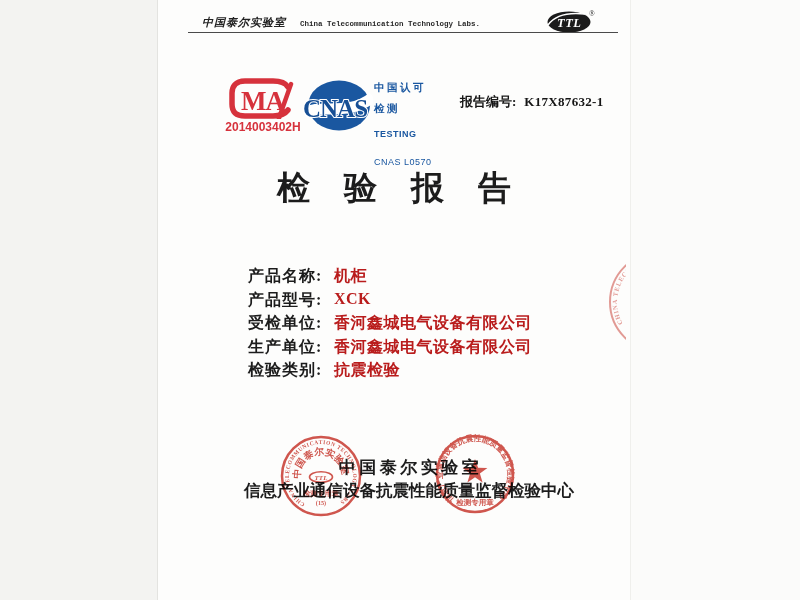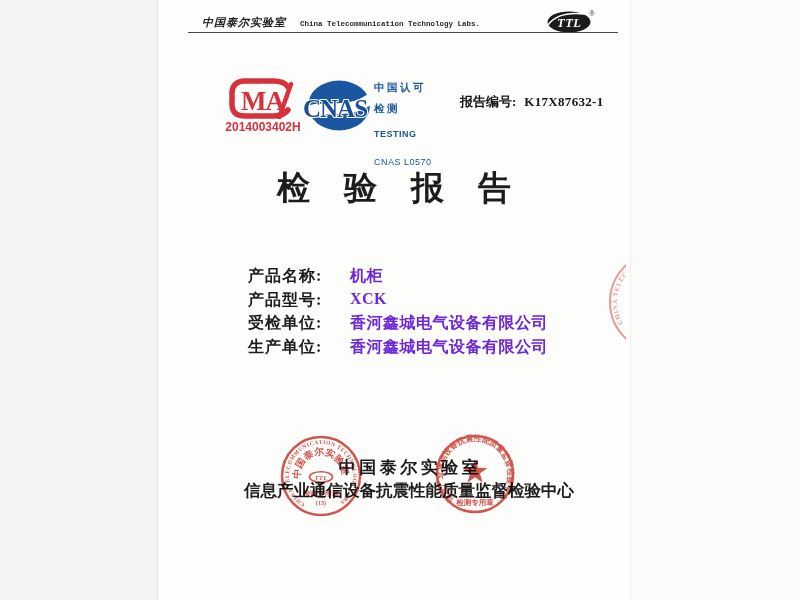--- a/index.html
+++ b/index.html
@@ -29,23 +29,23 @@
   
   .rep-no { position:absolute; left:302px; top:93px; font-size:13px; font-weight:bold; color:#161616; white-space:nowrap; }
   .rep-no .val { margin-left:8px; letter-spacing:.3px;margin-top:36px; }
 
   
   .title { position:absolute; left:0; top:164px; width:100%; text-align:center;
            font-size:33px; font-weight:bold; color:#1c1c1c; letter-spacing:34px; padding-left:34px; line-height:48px; }
 
   
   .fields { position:absolute; left:90px; top:266px; }
-  .frow { height:23.5px; display:flex; align-items:flex-start; white-space:nowrap;gap:16px; }
+  .frow { height:23.5px; display:flex; align-items:flex-start; white-space:nowrap; }
   .flabel { display:inline-block; width:86px; font-size:16px; font-weight:bold; color:#1c1c1c; letter-spacing:1px; }
-  .fvalue { font-size:16px; font-weight:bold; color:#6d28d9; letter-spacing:.5px; }
+  .fvalue { font-size:16px; font-weight:bold; color:#b91c1c; letter-spacing:.5px; }
 
   
   .footer { position:absolute; left:30px; width:442px; top:458px; text-align:center; z-index:2; }
   .f1 { font-size:17px; font-weight:bold; color:#1c1c1c; letter-spacing:3.5px; padding-left:3px; line-height:19px; }
   .f2 { margin-top:4px; font-size:16.5px; font-weight:bold; color:#1c1c1c; letter-spacing:0; line-height:19px; }
 
   
   .stamp { position:absolute; z-index:5; mix-blend-mode:multiply; opacity:.84; }
   .stamp-left { left:119px; top:432px; }
   .stamp-right { left:275px; top:432px; }
@@ -108,20 +108,24 @@
         <span class="fvalue">XCK</span>
       </div>
       <div class="frow">
         <span class="flabel">受检单位:</span>
         <span class="fvalue">香河鑫城电气设备有限公司</span>
       </div>
       <div class="frow">
         <span class="flabel">生产单位:</span>
         <span class="fvalue">香河鑫城电气设备有限公司</span>
       </div>
+      <div class="frow">
+        <span class="flabel">检验类别:</span>
+        <span class="fvalue">抗震检验</span>
+      </div>
     </div>
 
     <div class="footer">
       <div class="f1">中国泰尔实验室</div>
       <div class="f2">信息产业通信设备抗震性能质量监督检验中心</div>
     </div>
 
     <svg class="stamp stamp-left" width="88" height="88" viewBox="0 0 88 88">
       <defs>
         <path id="lsp-en" d="M28,71.7 A32,32 0 1 1 60,71.7"></path>

